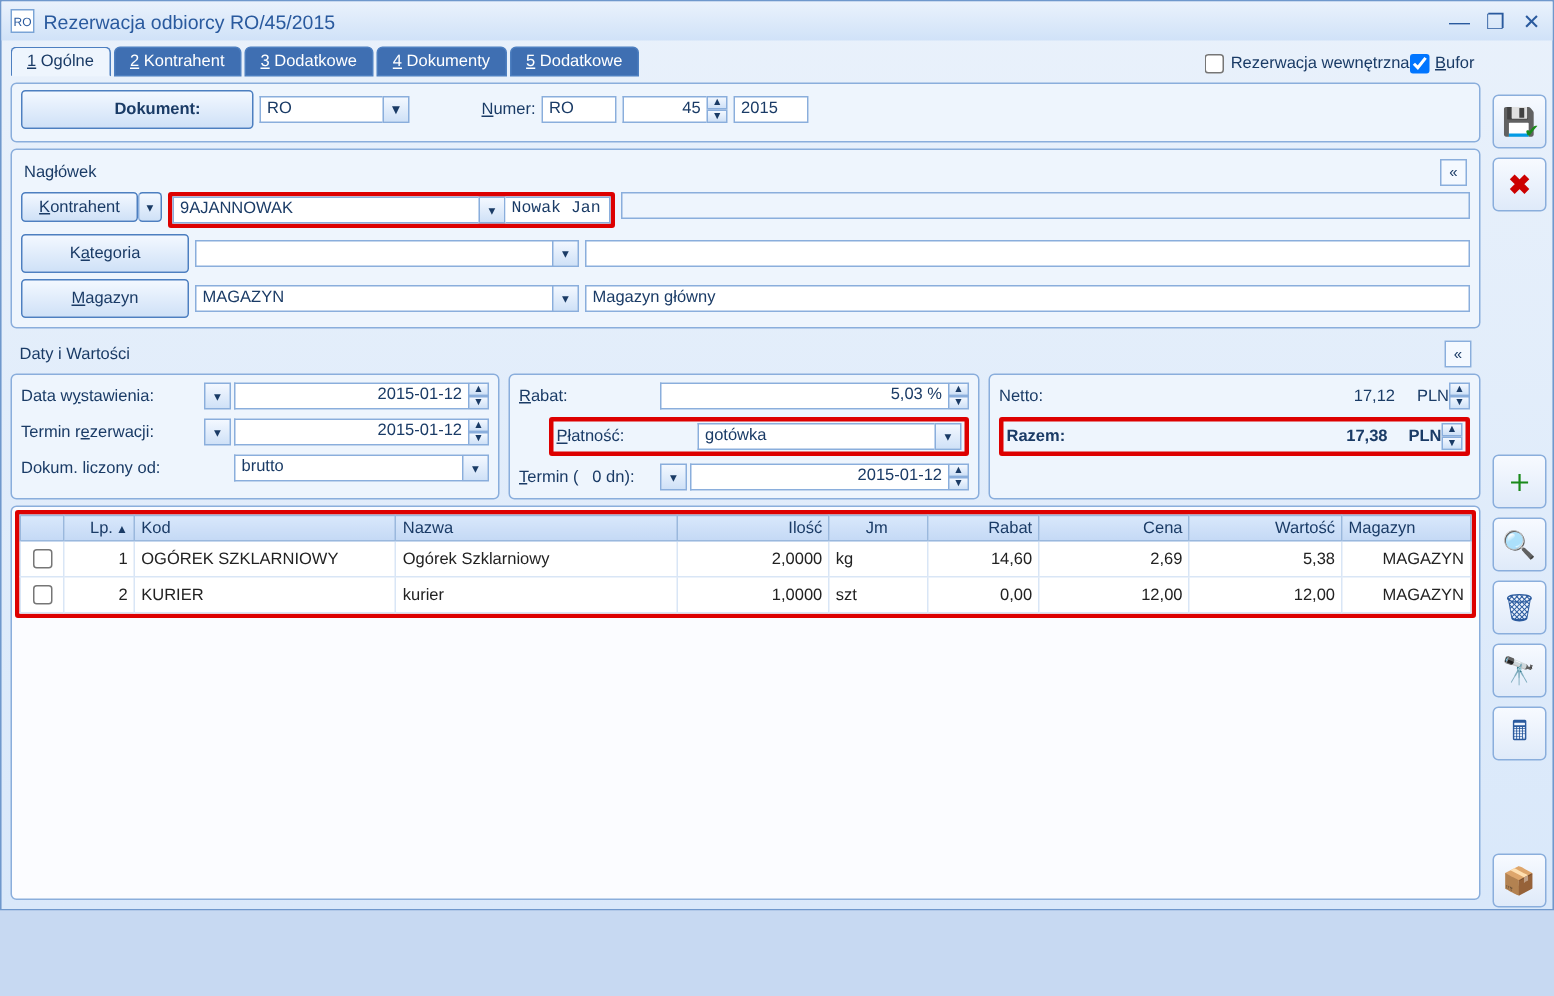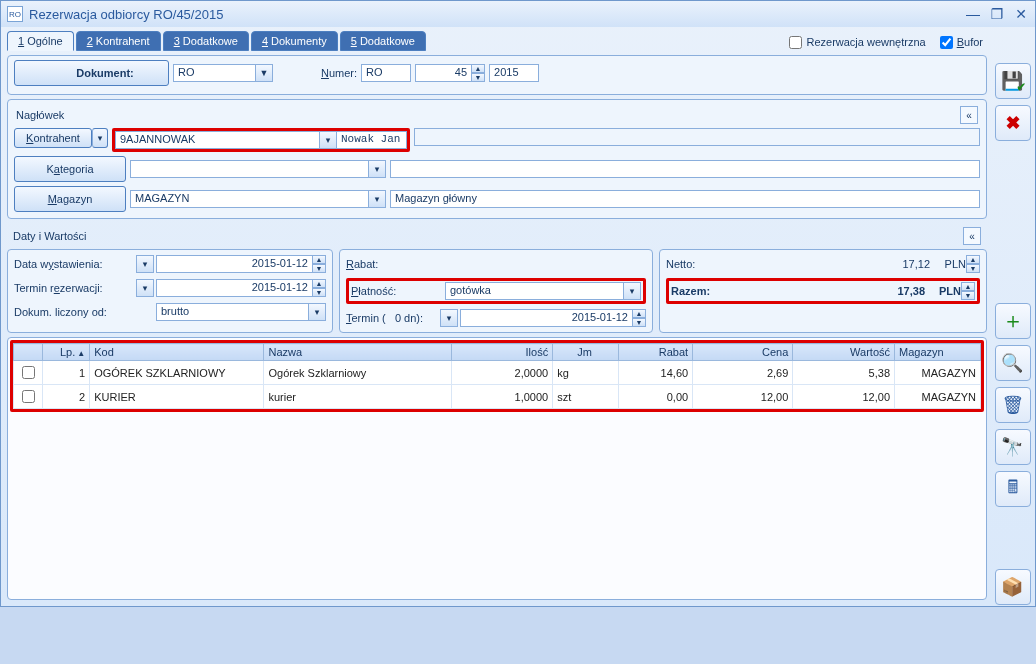--- a/index.html
+++ b/index.html
@@ -113,21 +113,21 @@
   .tab.active {
     background: #eef5fd;
     color: #1a3b66;
     border-bottom-color: #eef5fd;
   }
   .tab .underline { text-decoration: underline; }
 
   .top-checks {
     margin-left: auto;
     display:flex;
-    gap: 14px;
+    gap: 0;
     align-items:center;
     padding-right:4px;
   }
   .chk {
     display:flex;
     gap:4px;
     align-items:center;
     cursor:pointer;
   }
   .chk input { margin:0; }
@@ -458,22 +458,31 @@
                   <div class="input">brutto</div>
                   <div class="caret">▾</div>
                 </div>
               </div>
             </div>
           </div>
 
           <div class="rabat-col">
             <div class="field-row">
               <div class="flabel-s"><u>R</u>abat:</div>
-            </div>
-            <div class="field-row redbox" style="padding:0 2px;">
+              <div class="fctrl">
+                <div class="spinner" style="flex:1;">
+                  <div class="input">5,03 %</div>
+                  <div class="spin">
+                      <span>▲</span>
+                      <span>▼</span>
+                    </div>
+                </div>
+              </div>
+            </div>
+            <div class="field-row redbox" style="padding:0 2px;margin-left:20px;">
               <div class="flabel-s"><u>P</u>łatność:</div>
               <div class="fctrl">
                 <div class="combo" style="flex:1;">
                   <div class="input">gotówka</div>
                   <div class="caret">▾</div>
                 </div>
               </div>
             </div>
             <div class="field-row" style="margin-bottom:0;">
               <div class="flabel-s"><u>T</u>ermin&nbsp;(&nbsp;&nbsp;&nbsp;0&nbsp;dn):</div>

